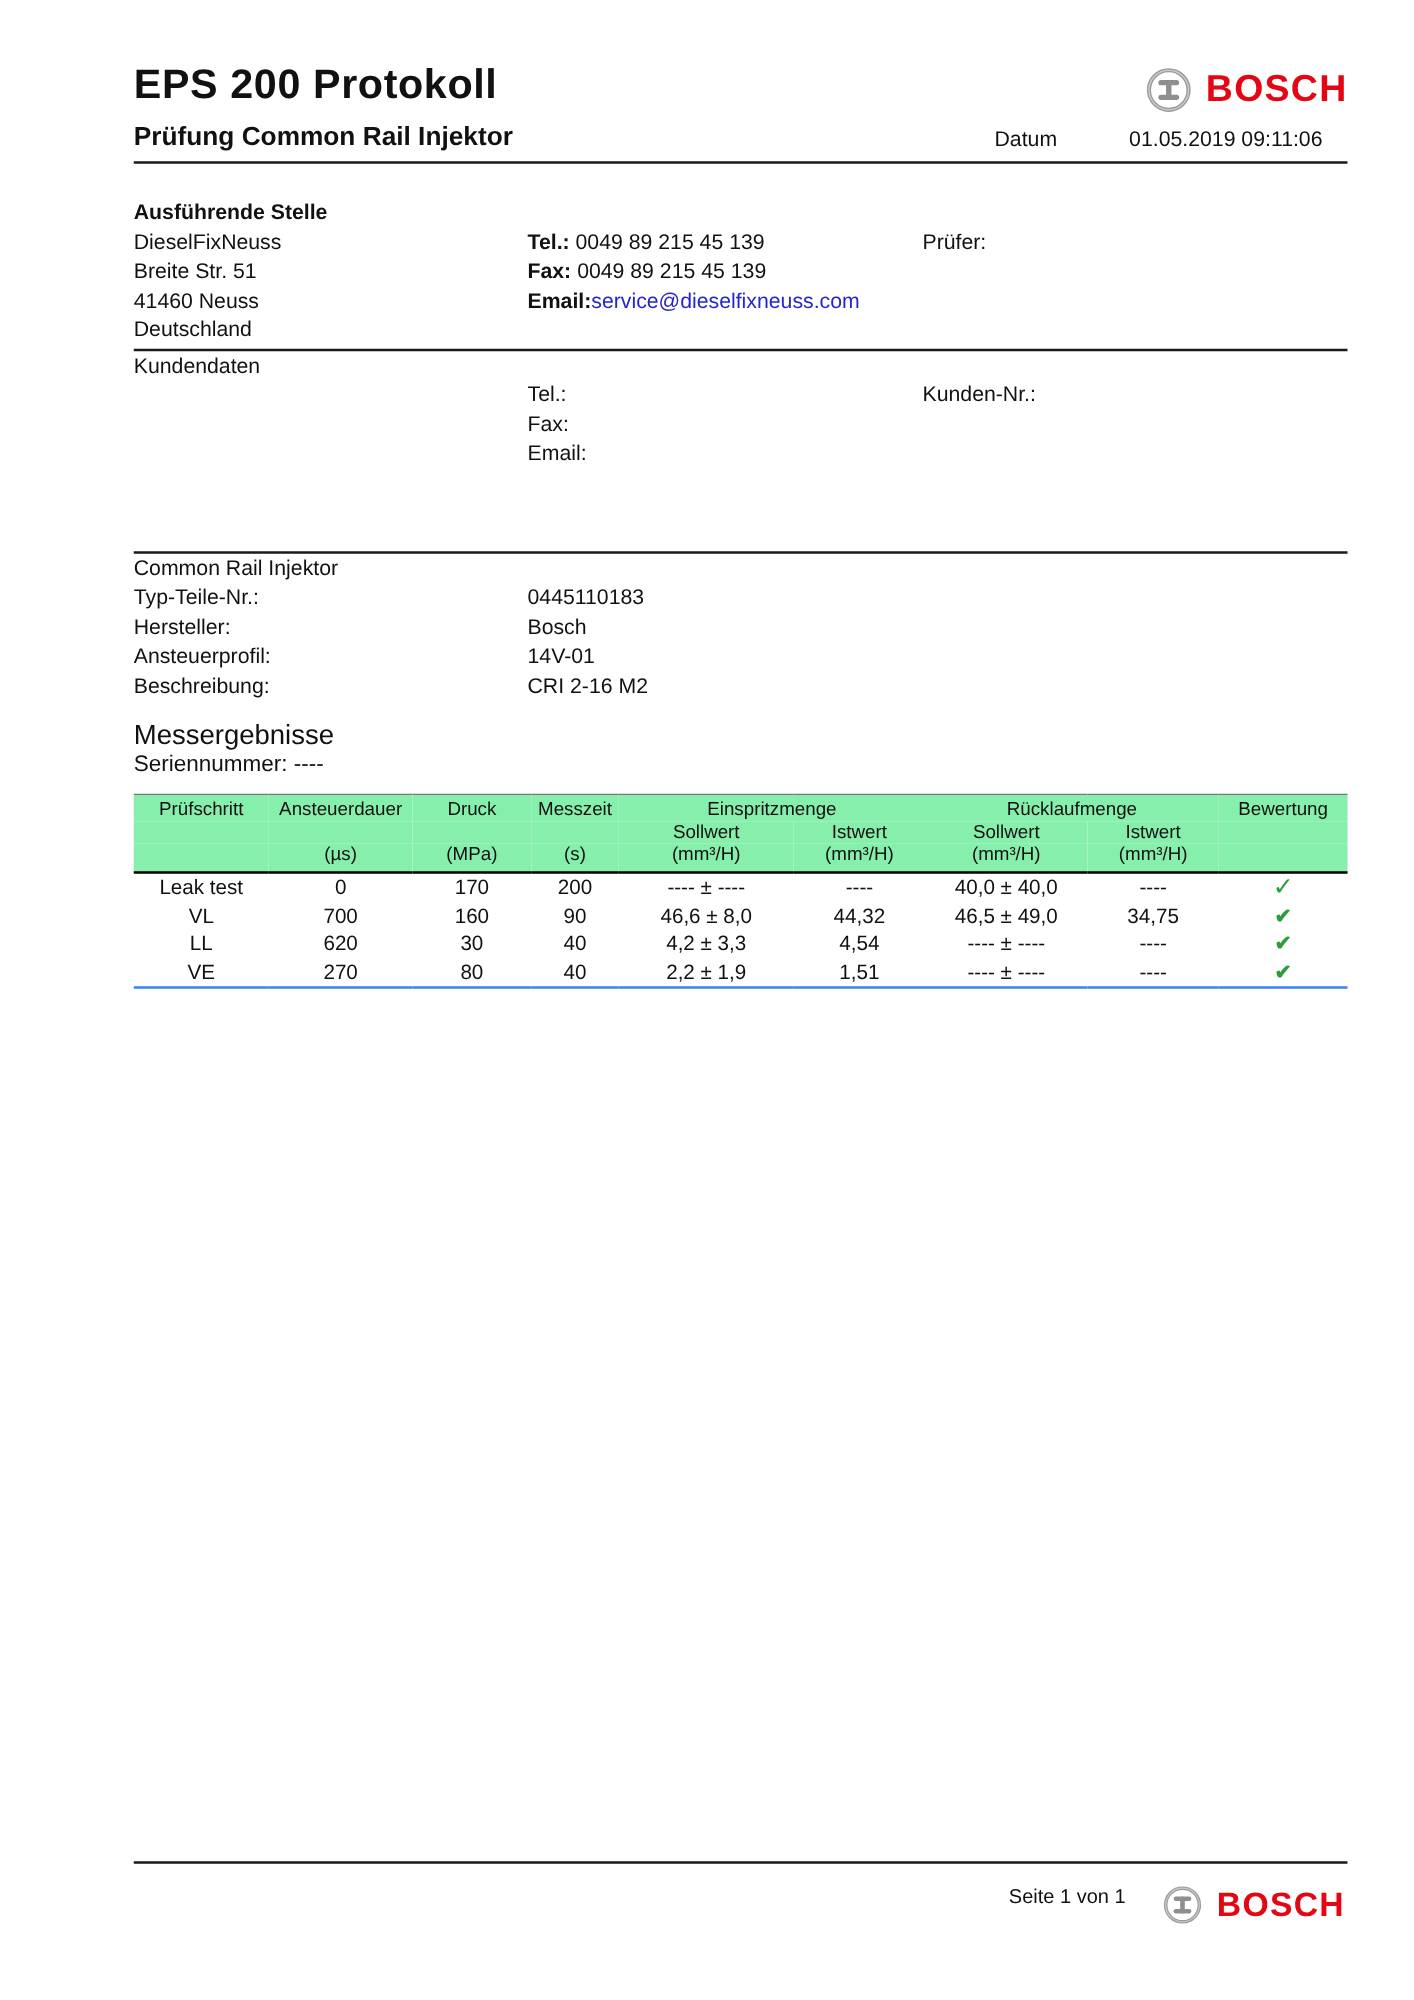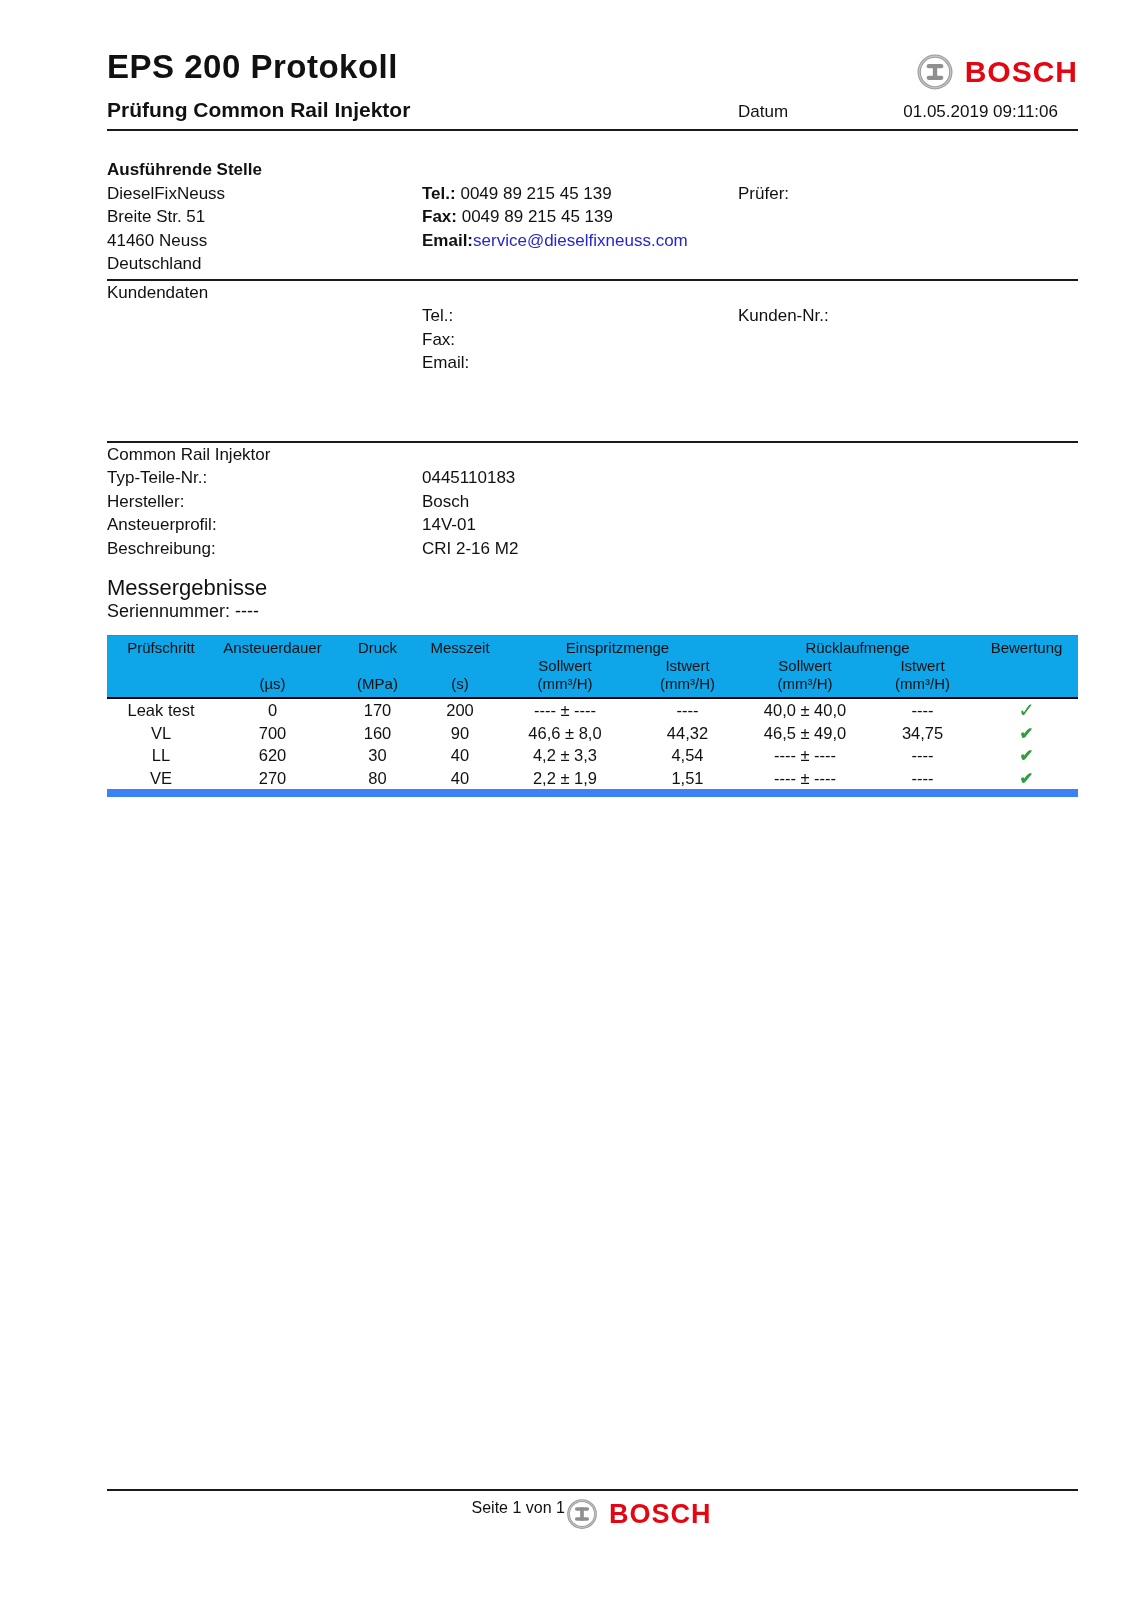--- a/index.html
+++ b/index.html
@@ -16,57 +16,57 @@
 
   
   .brand { display:flex; align-items:center; gap:10px; }
   .brand-top { position:absolute; right:0; top:52px; }
   .brand-word { font-size:30px; font-weight:bold; color:#e30613; letter-spacing:1px; }
   .armature { width:40px; height:40px; }
 
   .title { padding-top:48px; font-size:33px; font-weight:bold; letter-spacing:.5px; }
   .subtitle-row { display:flex; align-items:flex-end; margin-top:12px; padding-bottom:7px; border-bottom:2px solid #1a1a1a; }
   .subtitle { font-size:21px; font-weight:bold; width:631px; }
-  .datum-label { font-size:17px; flex:1; }
+  .datum-label { font-size:17px; flex:1;text-align:center; }
   .datum-value { font-size:17px; padding-right:20px;text-align:right; }
 
   
   .grid-row { display:grid; grid-template-columns:315px 316px 1fr; line-height:23.5px; font-size:17px; }
   .sec { margin-top:0; }
   .sec-1 { margin-top:27px; }
   .bold { font-weight:bold; }
   .rule { border-bottom:2px solid #1a1a1a; }
   .rule-sp { margin-top:3px; }
   a.mail { color:#2626cc; text-decoration:none; }
   .gap-kunden { height:66px; }
 
   .mess-head { margin-top:15px; font-size:22px; }
   .serien { font-size:18px; }
 
   
   table.results { margin-top:13px; width:971px; border-collapse:collapse; table-layout:fixed; }
-  table.results thead { background:#0ea5e9; }
+  table.results thead { background:#86efac; }
   table.results thead tr:first-child th { border-top:1px solid #777; }
   table.results th {
     font-weight:normal; font-size:15px; text-align:center; padding:0; line-height:18px; vertical-align:top;
   }
   table.results tr.h1 th { padding-top:3px; }
   table.results tr.h3 th { padding-bottom:4px; border-bottom:2px solid #000000; }
   th.left, td.left { text-align:left; padding-left:2px; }
   table.results td { font-size:16.5px; text-align:center; line-height:22.5px; padding:0; }
-  table.results tbody tr:last-child td { border-bottom:8px solid #3b82f6; }
+  table.results tbody tr:last-child td { border-bottom:2px solid #3b82f6; }
   td.check { color:#2e9e3c; font-size:21px; font-weight:bold; }
   td.check.thin { font-weight:normal; font-size:20px; }
 
   
   .footer {
     position:absolute; left:107px; top:1489px; width:971px;
     border-top:2px solid #1a1a1a;
   }
-  .footer-inner { display:flex; justify-content:center; align-items:flex-start; padding-top:6px; }
+  .footer-inner { display:flex; justify-content:flex-end; align-items:flex-start; padding-top:16px;gap:29px; }
   .footer-page { font-size:16px; padding-top:2px; }
   .footer .brand { padding-right:2px; }
 </style>
 </head>
 <body>
 
 <div class="page">
   <div class="content">
 
     <div class="brand brand-top">

